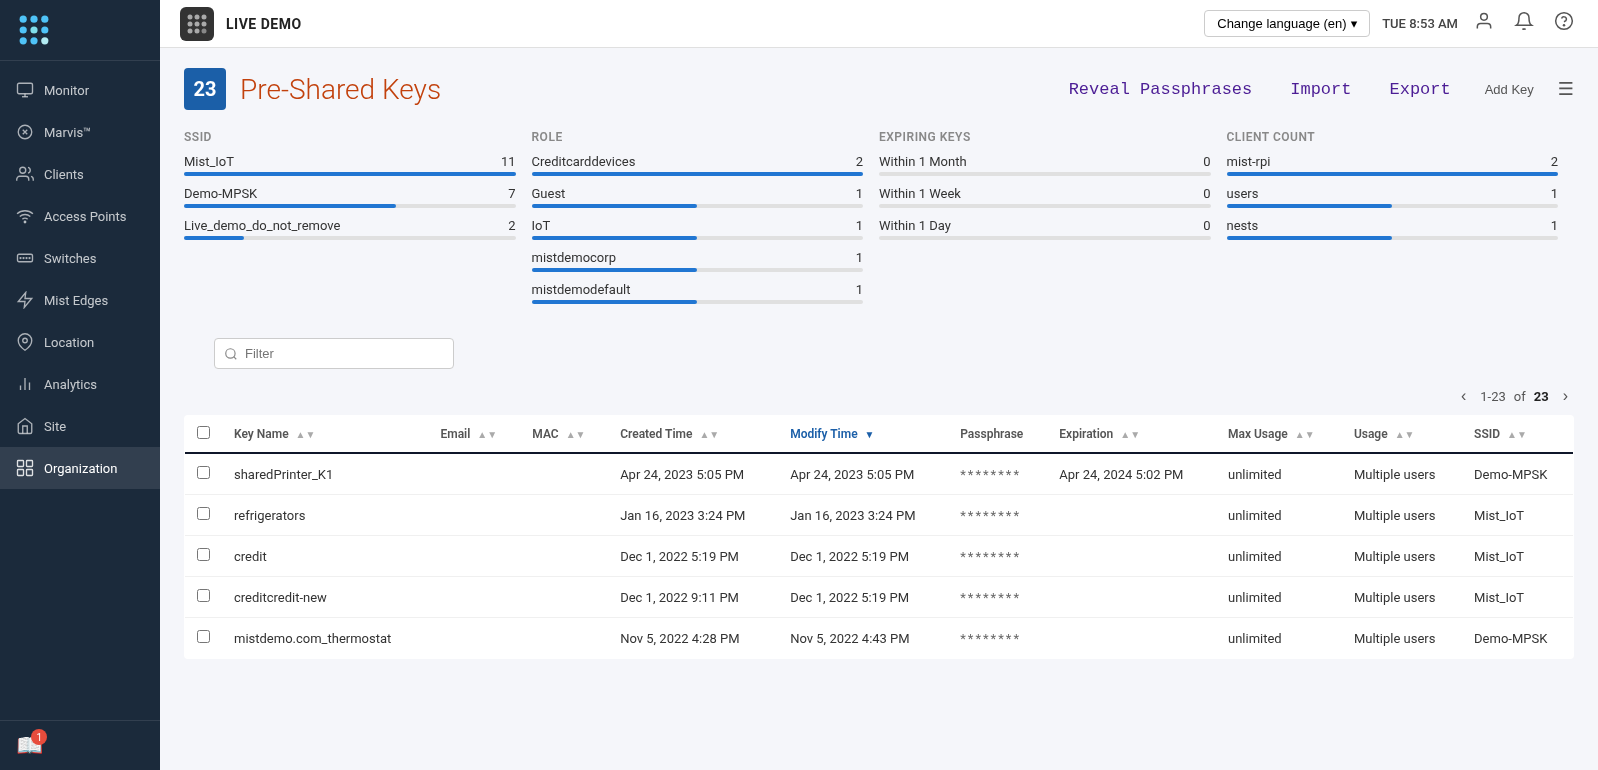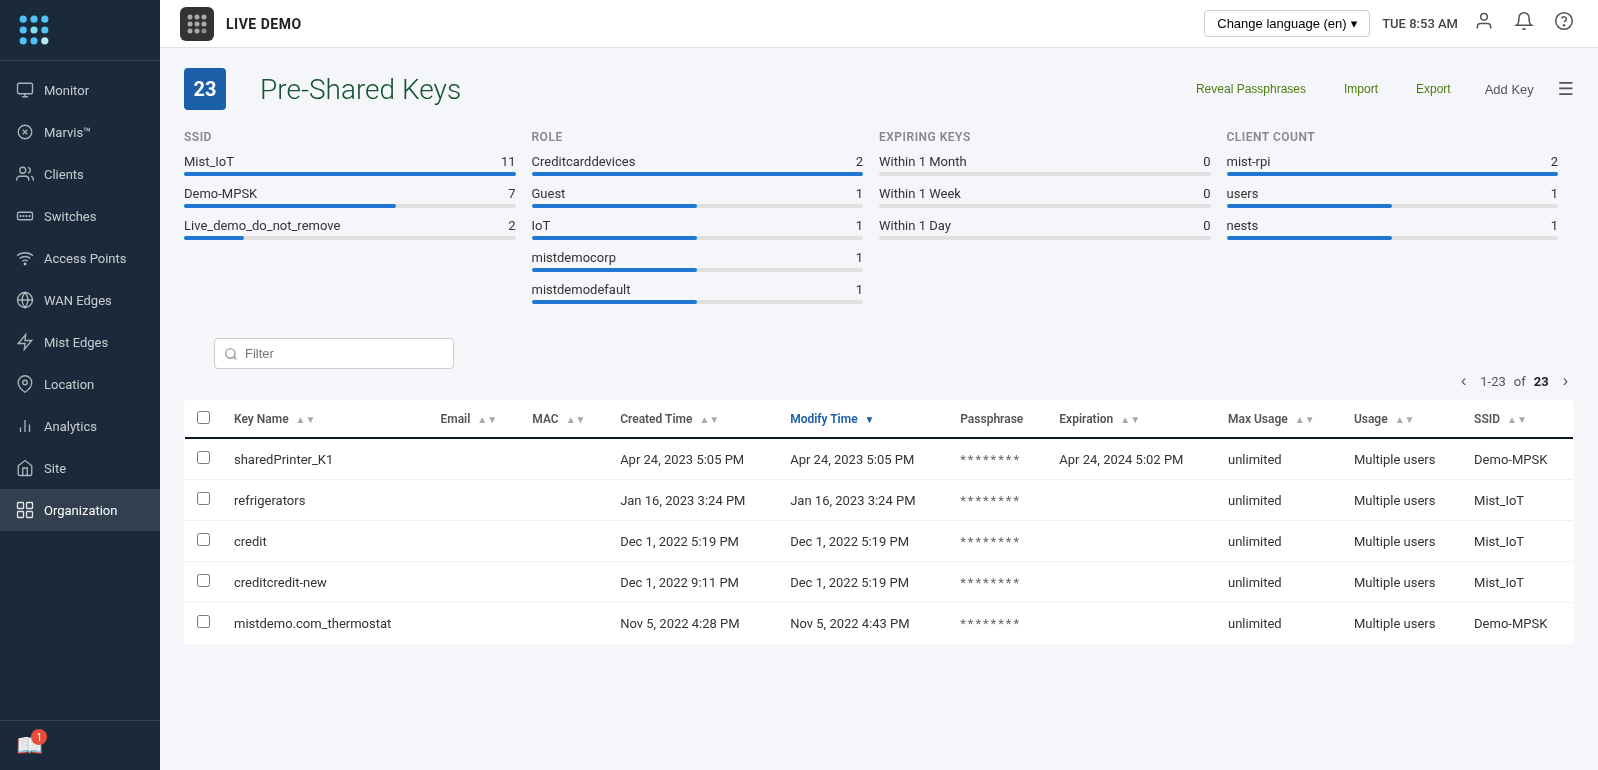--- a/index.html
+++ b/index.html
@@ -77,46 +77,46 @@
     
     .content { flex: 1; overflow-y: auto; padding: 20px 24px; }
 
     
     .page-header { display: flex; align-items: center; gap: 14px; margin-bottom: 20px; }
     .page-key-count {
       background: #1b5fa8; color: #fff; border-radius: 4px;
       width: 42px; height: 42px; display: flex; align-items: center; justify-content: center;
       font-size: 20px; font-weight: 700;
     }
-    .page-title { font-size: 28px; font-weight: 300; color: #14532d; margin-left: 20px; }
+    .page-title { font-size: 28px; font-weight: 300; color: #c2410c; }
     .page-header-spacer { flex: 1; }
     .page-action-btn {
-      background: none; border: none; cursor: pointer; font-size: 12px; color: #4d7c0f;
-      padding: 4px 10px; margin-left: 4px;
+      background: none; border: none; cursor: pointer; font-size: 17px; color: #4c1d95;
+      padding: 4px 10px; margin-left: 4px; font-family: Liberation Mono, monospace;
     }
     .page-action-add {
       background: none; border: none; cursor: pointer; font-size: 13px; color: #555;
       padding: 4px 10px; font-weight: 500;
     }
     .page-action-menu { font-size: 18px; color: #555; cursor: pointer; background: none; border: none; }
 
     
     .stats-row { display: flex; gap: 0; margin-bottom: 24px; }
     .stats-col { flex: 1; padding: 0 16px 0 0; }
     .stats-col:first-child { padding-left: 0; }
     .stats-col-header { font-size: 12px; font-weight: 600; color: #888; text-transform: uppercase; letter-spacing: 0.5px; margin-bottom: 10px; }
     .stats-item { margin-bottom: 10px; }
     .stats-item-row { display: flex; align-items: center; justify-content: space-between; margin-bottom: 3px; }
     .stats-item-label { font-size: 13px; color: #333; }
     .stats-item-value { font-size: 13px; color: #333; }
     .stats-bar-bg { height: 4px; background: #e0e0e0; border-radius: 2px; width: 100%; }
     .stats-bar-fill { height: 4px; background: #2176d2; border-radius: 2px; }
 
     
-    .filter-row { margin-bottom: 1px; display: flex; align-items: flex-start; gap: 12px; padding-left: 30px; }
+    .filter-row { margin-bottom: 16px; display: flex; align-items: flex-start; gap: 12px; padding-left: 30px; }
     .filter-input-wrap { position: relative; }
     .filter-input-wrap svg { position: absolute; left: 10px; top: 50%; transform: translateY(-50%); color: #888; width: 14px; height: 14px; }
     .filter-input {
       border: 1px solid #ccc; border-radius: 4px; padding: 7px 10px 7px 30px;
       font-size: 13px; width: 240px; outline: none; color: #333;
     }
 
     
     .pagination-row { display: flex; align-items: center; justify-content: flex-end; margin-bottom: 8px; font-size: 13px; color: #555; gap: 8px; }
     .pag-btn { background: none; border: none; cursor: pointer; font-size: 16px; color: #555; padding: 2px 6px; }
@@ -177,47 +177,39 @@
           <path d="M17 21v-2a4 4 0 0 0-4-4H5a4 4 0 0 0-4 4v2"></path>
           <circle cx="9" cy="7" r="4"></circle>
           <path d="M23 21v-2a4 4 0 0 0-3-3.87"></path>
           <path d="M16 3.13a4 4 0 0 1 0 7.75"></path>
         </svg>
       <span>Clients</span>
     </div>
 
     <div class="sidebar-item">
       <svg class="sidebar-item-icon" viewBox="0 0 24 24" fill="none" stroke="currentColor" stroke-width="1.8">
+          <path d="M5 12.55a11 11 0 0 1 14.08 0"></path>
+          <path d="M1.42 9a16 16 0 0 1 21.16 0"></path>
+          <path d="M8.53 16.11a6 6 0 0 1 6.95 0"></path>
+          <circle cx="12" cy="20" r="1" fill="currentColor"></circle>
+        </svg>
+      <span>Access Points</span>
+    </div>
+
+    <div class="sidebar-item">
+      <svg class="sidebar-item-icon" viewBox="0 0 24 24" fill="none" stroke="currentColor" stroke-width="1.8">
           <rect x="2" y="7" width="20" height="10" rx="2"></rect>
           <line x1="6" y1="12" x2="6" y2="12" stroke-width="3" stroke-linecap="round"></line>
           <line x1="10" y1="12" x2="10" y2="12" stroke-width="3" stroke-linecap="round"></line>
           <line x1="14" y1="12" x2="14" y2="12" stroke-width="3" stroke-linecap="round"></line>
           <line x1="18" y1="12" x2="18" y2="12" stroke-width="3" stroke-linecap="round"></line>
         </svg>
       <span>Switches</span>
     </div>
 
-    <div class="sidebar-item">
-      <svg class="sidebar-item-icon" viewBox="0 0 24 24" fill="none" stroke="currentColor" stroke-width="1.8">
-          <path d="M5 12.55a11 11 0 0 1 14.08 0"></path>
-          <path d="M1.42 9a16 16 0 0 1 21.16 0"></path>
-          <path d="M8.53 16.11a6 6 0 0 1 6.95 0"></path>
-          <circle cx="12" cy="20" r="1" fill="currentColor"></circle>
-        </svg>
-      <span>Access Points</span>
-    </div>
-
-    <div class="sidebar-item">
-      <svg class="sidebar-item-icon" viewBox="0 0 24 24" fill="none" stroke="currentColor" stroke-width="1.8">
-          <circle cx="12" cy="12" r="10"></circle>
-          <line x1="2" y1="12" x2="22" y2="12"></line>
-          <path d="M12 2a15.3 15.3 0 0 1 4 10 15.3 15.3 0 0 1-4 10 15.3 15.3 0 0 1-4-10 15.3 15.3 0 0 1 4-10z"></path>
-        </svg>
-      <span>WAN Edges</span>
-    </div>
 
     <div class="sidebar-item">
       <svg class="sidebar-item-icon" viewBox="0 0 24 24" fill="none" stroke="currentColor" stroke-width="1.8">
           <polygon points="13 2 3 14 12 14 11 22 21 10 12 10 13 2"></polygon>
         </svg>
       <span>Mist Edges</span>
     </div>
 
     <div class="sidebar-item">
       <svg class="sidebar-item-icon" viewBox="0 0 24 24" fill="none" stroke="currentColor" stroke-width="1.8">

